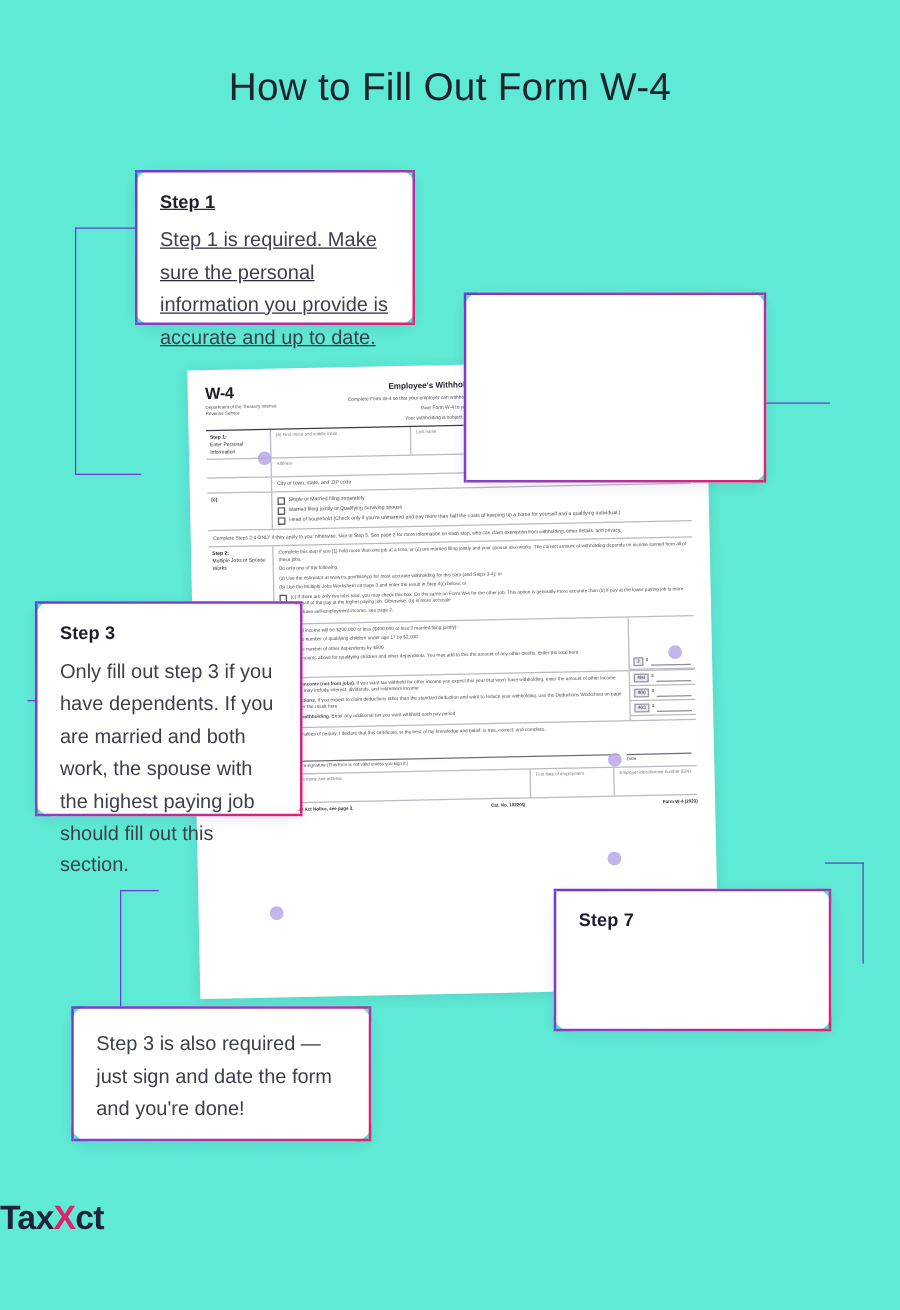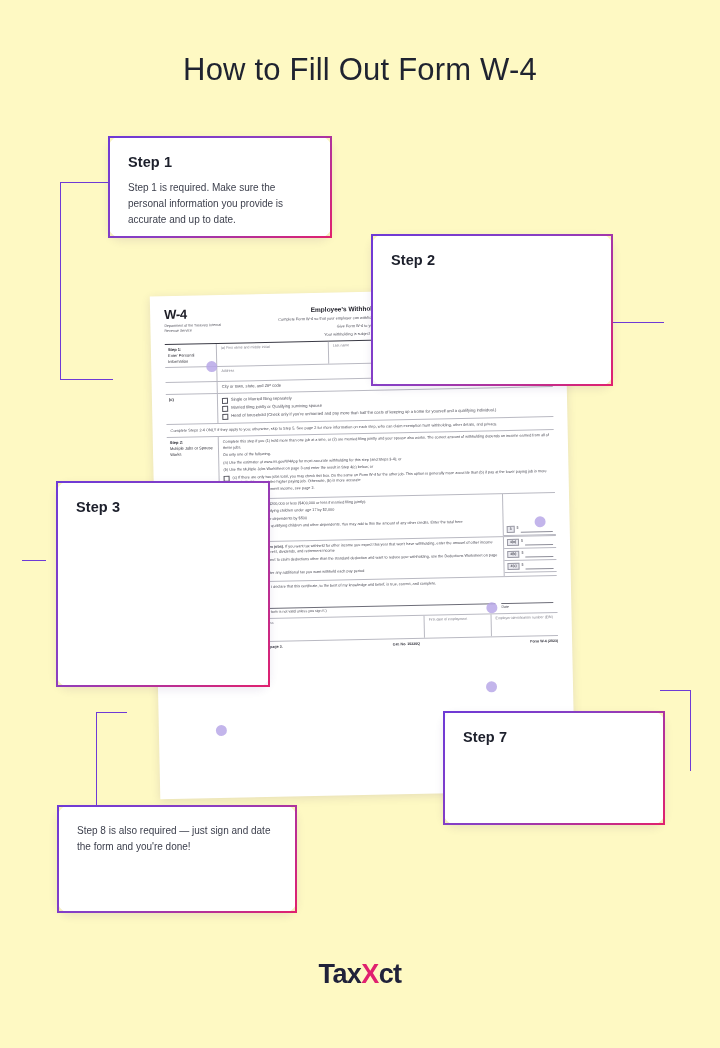--- a/index.html
+++ b/index.html
@@ -11,21 +11,21 @@
     width: 720px;
     height: 1048px;
     font-family: "Liberation Sans", sans-serif;
     color: #2b2b3a;
     overflow: hidden;
   }
   .page {
     position: relative;
     width: 720px;
     height: 1048px;
-    background: #fef9c3;
+    background: #5eead4;
     overflow: hidden;
   }
   .title {
     position: absolute;
     top: 52px;
     left: 0;
     width: 720px;
     text-align: center;
     font-size: 31px;
     font-weight: 400;
@@ -199,32 +199,32 @@
     box-shadow: 0 3px 9px rgba(70,40,120,0.10);
   }
   .card-h {
     font-size: 14.5px;
     font-weight: 700;
     color: #1c1f2b;
     margin: 0 0 10px 0;
     letter-spacing: 0.1px;
   }
   .card-p {
-    font-size: 10px;
+    font-size: 16px;
     line-height: 1.62;
     color: #3c3f4c;
     margin: 0;
   }
 
   
   .brand {
     position: absolute;
     left: 0; right: 0;
     bottom: 58px;
-    text-align: center;
+    text-align: left;
     font-size: 27px;
     font-weight: 700;
     color: #20223a;
     letter-spacing: -0.6px;
   }
   .brand .x { color: #e0216f; }
 </style>
 </head>
 <body>
 
@@ -406,38 +406,38 @@
       </div>
     </div>
 
     <div class="fm-dot" style="left:55px; top:66px;"></div>
     <div class="fm-dot" style="left:380px; top:228px;"></div>
     <div class="fm-dot" style="left:330px; top:313px;"></div>
     <div class="fm-dot" style="left:328px; top:392px;"></div>
     <div class="fm-dot" style="left:57px; top:430px;"></div>
   </div>
 
-  <div class="card" style="left:108px; top:136px; width:224px; height:102px;">
+  <div class="card" style="left:108px; top:136px; width:224px; height:124px;text-decoration:underline;">
     <div class="card-h">Step 1</div>
     <div class="card-p">Step 1 is required. Make sure the personal information you provide is accurate and up to date.</div>
   </div>
 
   <div class="card" style="left:371px; top:234px; width:242px; height:152px;">
-    <div class="card-h">Step 2</div>
-  </div>
-
-  <div class="card" style="left:56px; top:481px; width:214px; height:206px;">
+  </div>
+
+  <div class="card" style="left:28px; top:481px; width:214px; height:172px;">
     <div class="card-h">Step 3</div>
+    <div class="card-p">Only fill out step 3 if you have dependents. If you are married and both work, the spouse with the highest paying job should fill out this section.</div>
   </div>
 
   <div class="card" style="left:443px; top:711px; width:222px; height:114px;">
     <div class="card-h">Step 7</div>
   </div>
 
   <div class="card" style="left:57px; top:805px; width:240px; height:108px;">
-    <div class="card-p">Step 8 is also required — just sign and date the form and you're done!</div>
+    <div class="card-p">Step 3 is also required — just sign and date the form and you're done!</div>
   </div>
 
   <div class="brand">
     <span>Tax</span><span class="x">X</span><span>ct</span>
   </div>
 
 </div>
 
 </body></html>

